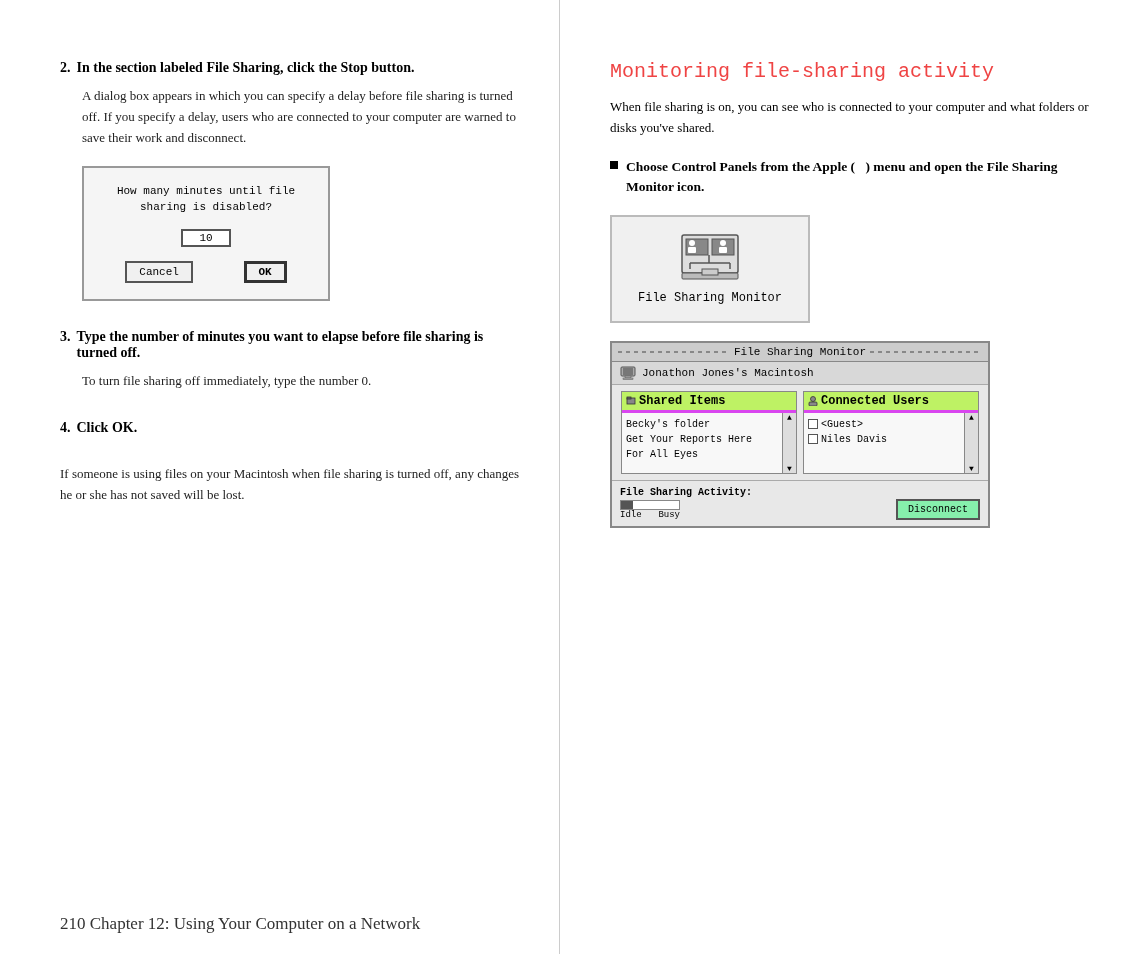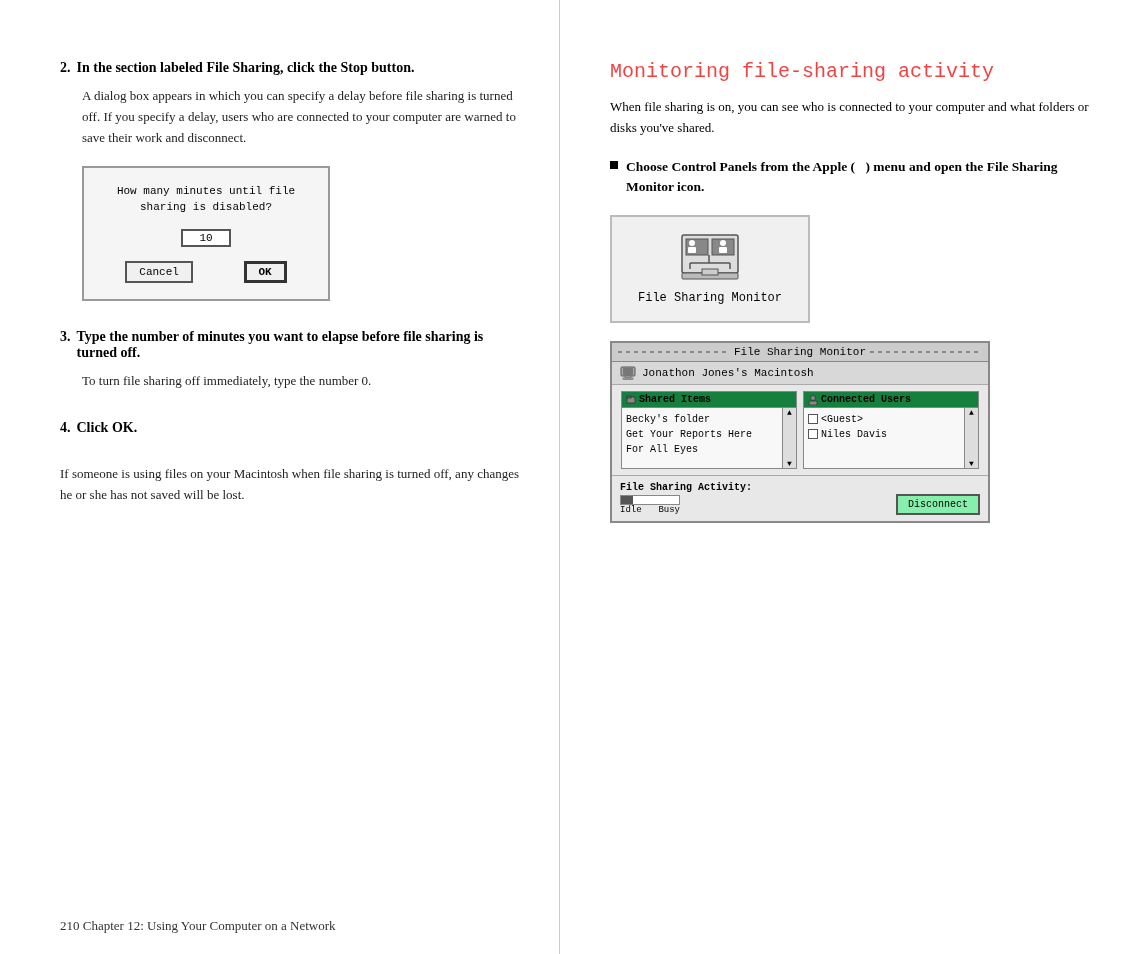--- a/index.html
+++ b/index.html
@@ -182,24 +182,24 @@
       padding: 6px;
       border-bottom: 1px solid #aaa;
     }
     .monitor-panel {
       flex: 1;
       border: 1px solid #888;
       background: #f8f8f8;
       margin: 0 3px;
     }
     .panel-header {
-      background: #15803d;
-      border-bottom: 1px solid #d946ef;
+      background: #bef264;
+      border-bottom: 3px solid #d946ef;
       padding: 2px 4px;
-      font-size: 10px;
+      font-size: 12px;
       display: flex;
       align-items: center;
       gap: 3px;
       font-weight: bold;
     }
     .panel-list {
       padding: 4px;
       min-height: 50px;
       font-size: 10px;
       line-height: 1.5;
@@ -257,21 +257,21 @@
       border: 2px solid #555;
       background: #86efac;
       padding: 3px 10px;
       font-family: 'Courier New', monospace;
       font-size: 10px;
     }
     .page-footer {
       position: absolute;
       bottom: 20px;
       left: 60px;
-      font-size: 13px;
+      font-size: 17px;
       color: #333;
       font-family: Georgia, serif;
     }
     .small-checkbox {
       display: inline-block;
       width: 10px;
       height: 10px;
       border: 1px solid #555;
       background: #fff;
       margin-right: 3px;

